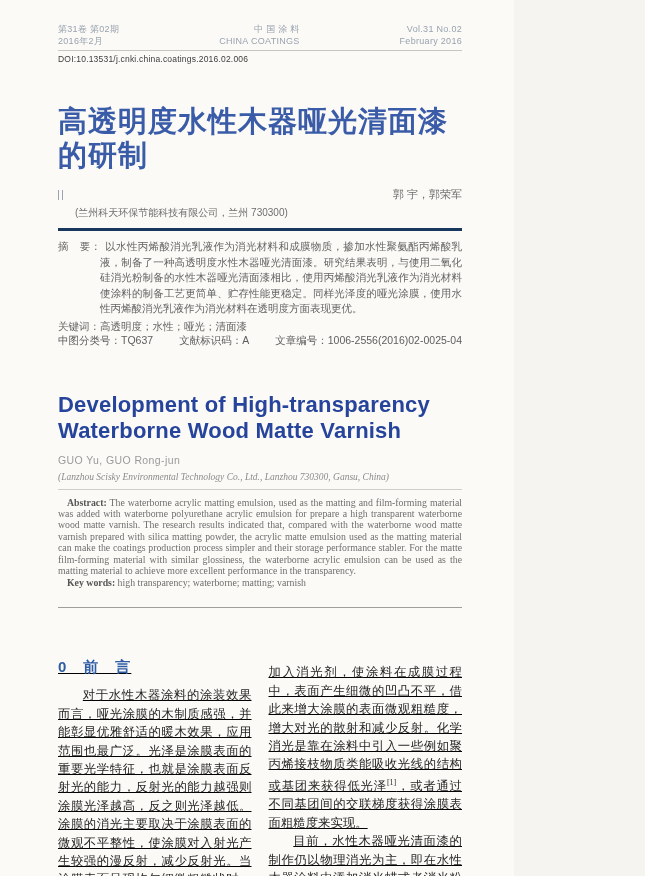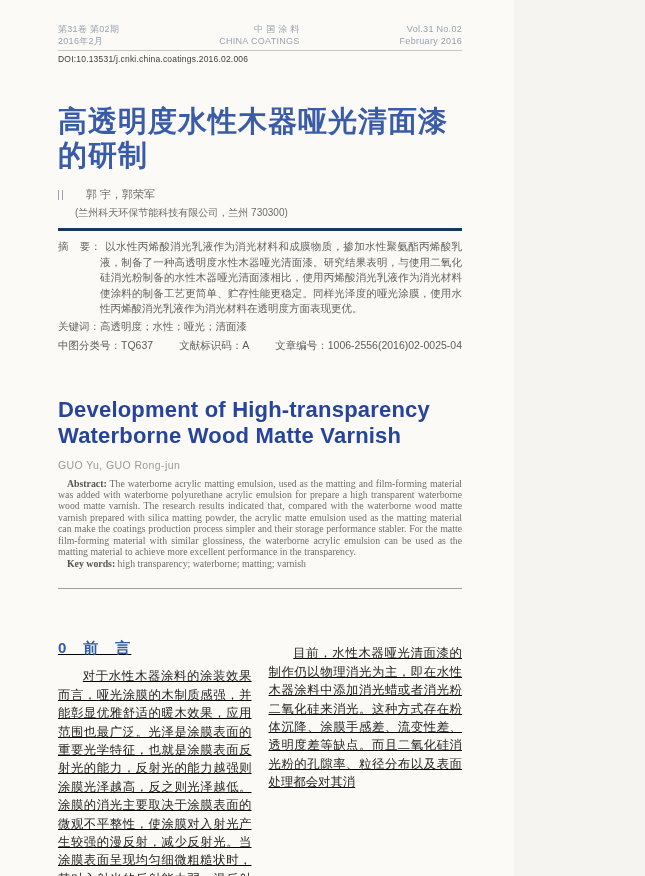--- a/index.html
+++ b/index.html
@@ -13,31 +13,31 @@
   .header-top { display: flex; justify-content: space-between; align-items: flex-start;
     font-size: 9px; line-height: 11.5px; color: #98a3ae; letter-spacing: 0.3px; }
   .header-top .h-center { text-align: right; }
   .header-top .h-right { text-align: right; }
   .header-rule { border: none; border-top: 1px solid #c6c5bf; margin-top: 3px; }
   .doi { font-size: 8.5px; color: #3c3c3c; margin-top: 3px; letter-spacing: 0.2px; }
   
   .cn-title { margin-top: 40px; font-size: 29px; font-weight: bold; color: #3a5ca8;
     letter-spacing: 1px; line-height: 34px; }
   .authors-cn { margin-top: 15px; display: flex; align-items: center; gap: 23px;
-    font-size: 11px; color: #6d6d6d; }
+    font-size: 11px; color: #6d6d6d; justify-content: space-between; }
   .author-bars { display: inline-flex; gap: 3px; }
   .author-bars i { display: block; width: 1px; height: 10px; background: #9aa4ae; }
   .affil-cn { margin-top: 4px; margin-left: 17px; font-size: 10px; color: #6d6d6d; }
   .thick-rule { margin-top: 8px; height: 3px; background: #18375f; }
   
   .abstract-cn { margin-top: 8px; font-size: 10.5px; line-height: 15.5px; color: #636363;
     text-align: justify; padding-left: 42px; text-indent: -42px; }
   .abstract-cn .lbl { margin-right: 4px; }
   .keywords-cn { margin-top: 3px; font-size: 10.5px; color: #636363; }
-  .clc-row { margin-top: 5px; display: flex; justify-content: space-between;
+  .clc-row { display: flex; justify-content: space-between;
     font-size: 10.5px; color: #5d5d5d; }
   
   .en-title { margin-top: 44px; font-size: 22px; line-height: 26px; font-weight: bold;
     color: #26449b; letter-spacing: 0.2px; }
   .authors-en { margin-top: 10px; font-size: 10.5px; color: #9a9a9a; letter-spacing: 0.4px; }
   .affil-en { margin-top: 6px; font-size: 9.5px; font-style: italic; color: #8b8b8b;
     font-family: "Liberation Serif", serif; padding-bottom: 7px;
     border-bottom: 1px solid #cfceca; }
   .abstract-en { margin-top: 7px; font-family: "Liberation Serif", serif; font-size: 9.8px;
     line-height: 11.4px; color: #6e6e6e; text-align: justify; }
@@ -95,29 +95,31 @@
   <p class="abstract-cn"><span class="lbl">摘　要：</span><span>以水性丙烯酸消光乳液作为消光材料和成膜物质，掺加水性聚氨酯丙烯酸乳液，制备了一种高透明度水性木器哑光清面漆。研究结果表明，与使用二氧化硅消光粉制备的水性木器哑光清面漆相比，使用丙烯酸消光乳液作为消光材料使涂料的制备工艺更简单、贮存性能更稳定。同样光泽度的哑光涂膜，使用水性丙烯酸消光乳液作为消光材料在透明度方面表现更优。</span></p>
   <div class="keywords-cn"><span>关键词：</span><span>高透明度；水性；哑光；清面漆</span></div>
   <div class="clc-row">
     <span>中图分类号：TQ637</span>
     <span>文献标识码：A</span>
     <span>文章编号：1006-2556(2016)02-0025-04</span>
   </div>
 
   <h2 class="en-title">Development of High-transparency Waterborne Wood Matte Varnish</h2>
   <div class="authors-en">GUO Yu, GUO Rong-jun</div>
+  <div class="affil-en">(Lanzhou Scisky Environmental Technology Co., Ltd., Lanzhou 730300, Gansu, China)</div>
   <p class="abstract-en"><b>Abstract:</b><span> The waterborne acrylic matting emulsion, used as the matting and film-forming material was added with waterborne polyurethane acrylic emulsion for prepare a high transparent waterborne wood matte varnish. The research results indicated that, compared with the waterborne wood matte varnish prepared with silica matting powder, the acrylic matte emulsion used as the matting material can make the coatings production process simpler and their storage performance stabler. For the matte film-forming material with similar glossiness, the waterborne acrylic emulsion can be used as the matting material to achieve more excellent performance in the transparency.</span></p>
   <div class="keywords-en"><b>Key words:</b><span> high transparency; waterborne; matting; varnish</span></div>
 
   <div class="columns">
     <div class="col col-left">
       <h3 class="section-heading">0　前　言</h3>
       <p class="body-p indent">对于水性木器涂料的涂装效果而言，哑光涂膜的木制质感强，并能彰显优雅舒适的暖木效果，应用范围也最广泛。光泽是涂膜表面的重要光学特征，也就是涂膜表面反射光的能力，反射光的能力越强则涂膜光泽越高，反之则光泽越低。涂膜的消光主要取决于涂膜表面的微观不平整性，使涂膜对入射光产生较强的漫反射，减少反射光。当涂膜表面呈现均匀细微粗糙状时，其对入射光的反射能力弱，漫反射增强，涂膜光泽低。对于涂料的消光，可以分为物理消光和化学消光两种方法来实现。物理消光是指通过</p>
     </div>
     <div class="col col-right">
+      <p class="body-p"><span>加入消光剂，使涂料在成膜过程中，表面产生细微的凹凸不平，借此来增大涂膜的表面微观粗糙度，增大对光的散射和减少反射。化学消光是靠在涂料中引入一些例如聚丙烯接枝物质类能吸收光线的结构或基团来获得低光泽</span><sup>[1]</sup><span>，或者通过不同基团间的交联梯度获得涂膜表面粗糙度来实现。</span></p>
       <p class="body-p indent">目前，水性木器哑光清面漆的制作仍以物理消光为主，即在水性木器涂料中添加消光蜡或者消光粉二氧化硅来消光。这种方式存在粉体沉降、涂膜手感差、流变性差、透明度差等缺点。而且二氧化硅消光粉的孔隙率、粒径分布以及表面处理都会对其消</p>
     </div>
   </div>
 
   <div class="footnote">
     <hr class="footnote-rule">
     <div>收稿日期:2015-12-28</div>
   </div>
 
 </div>

